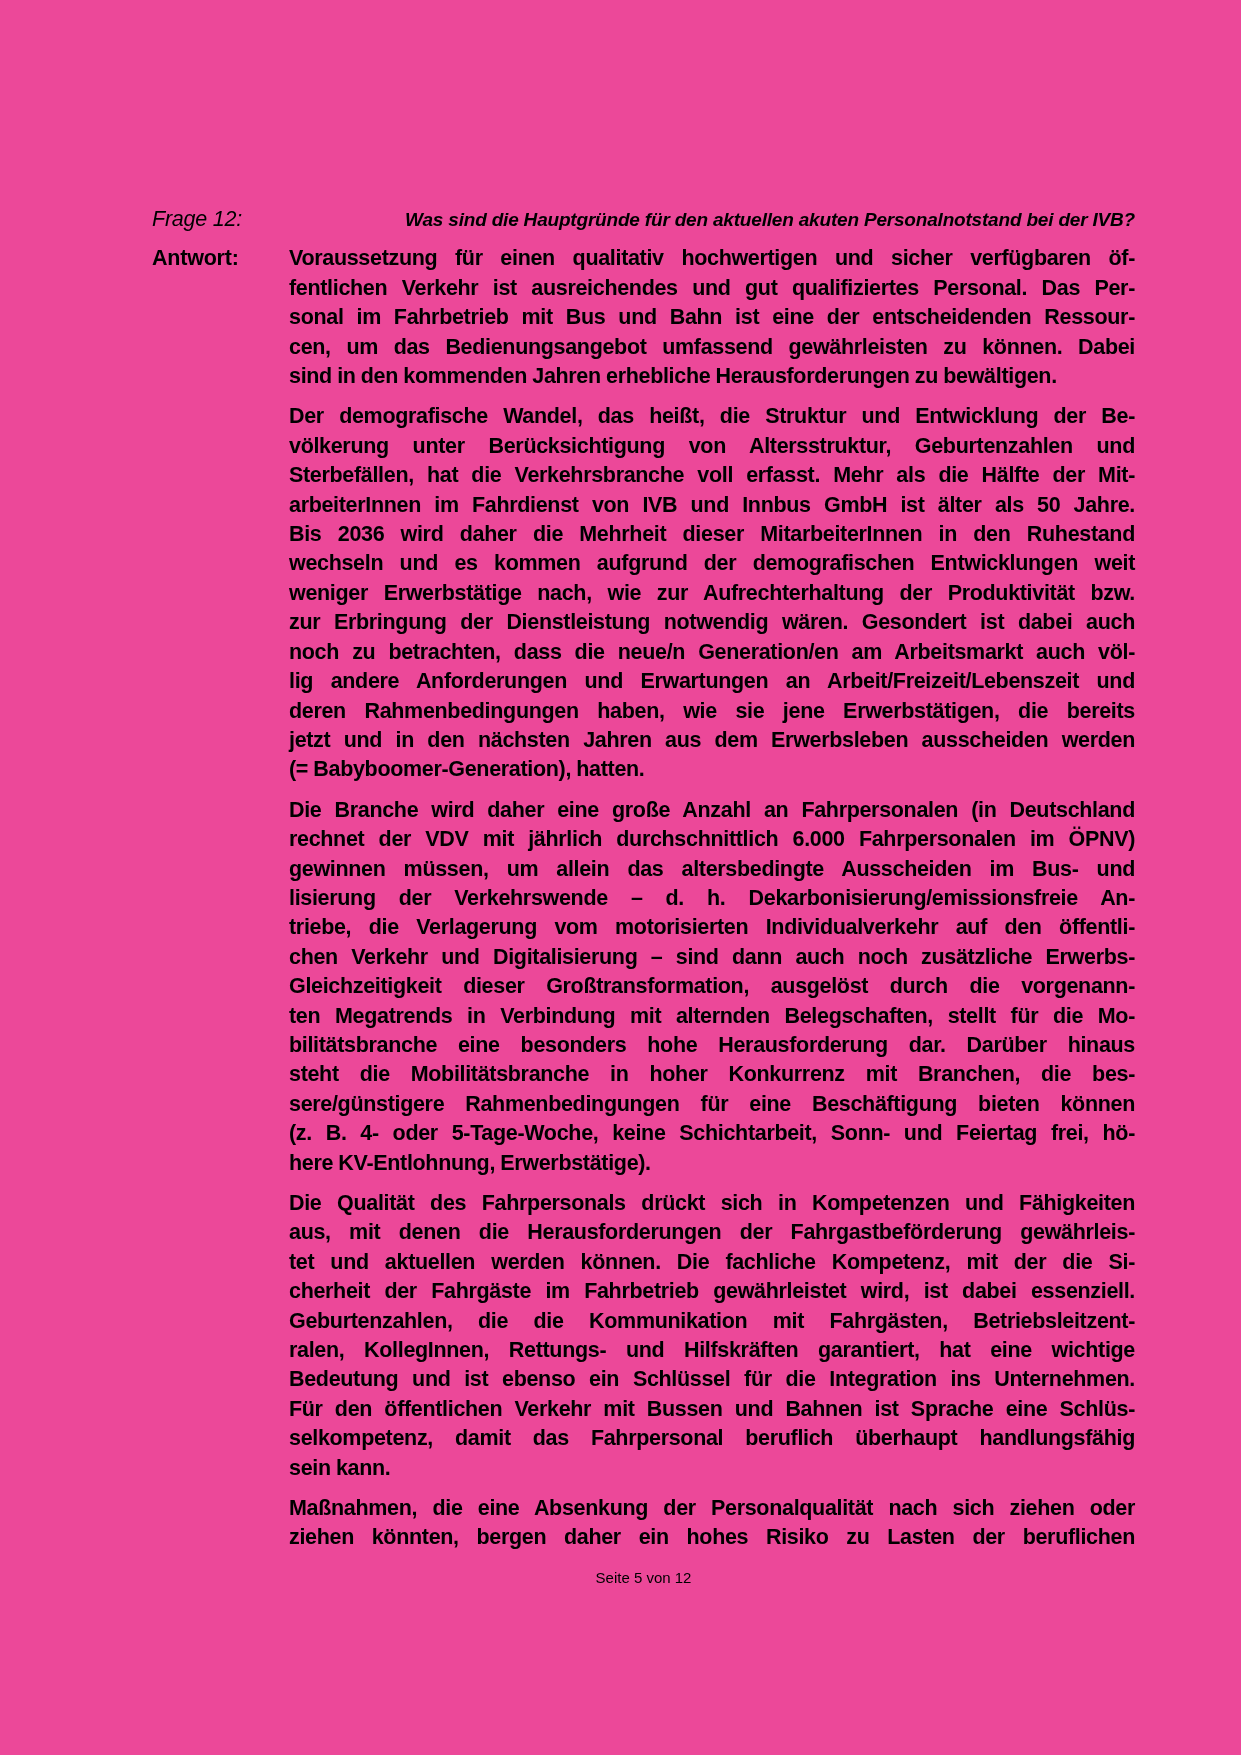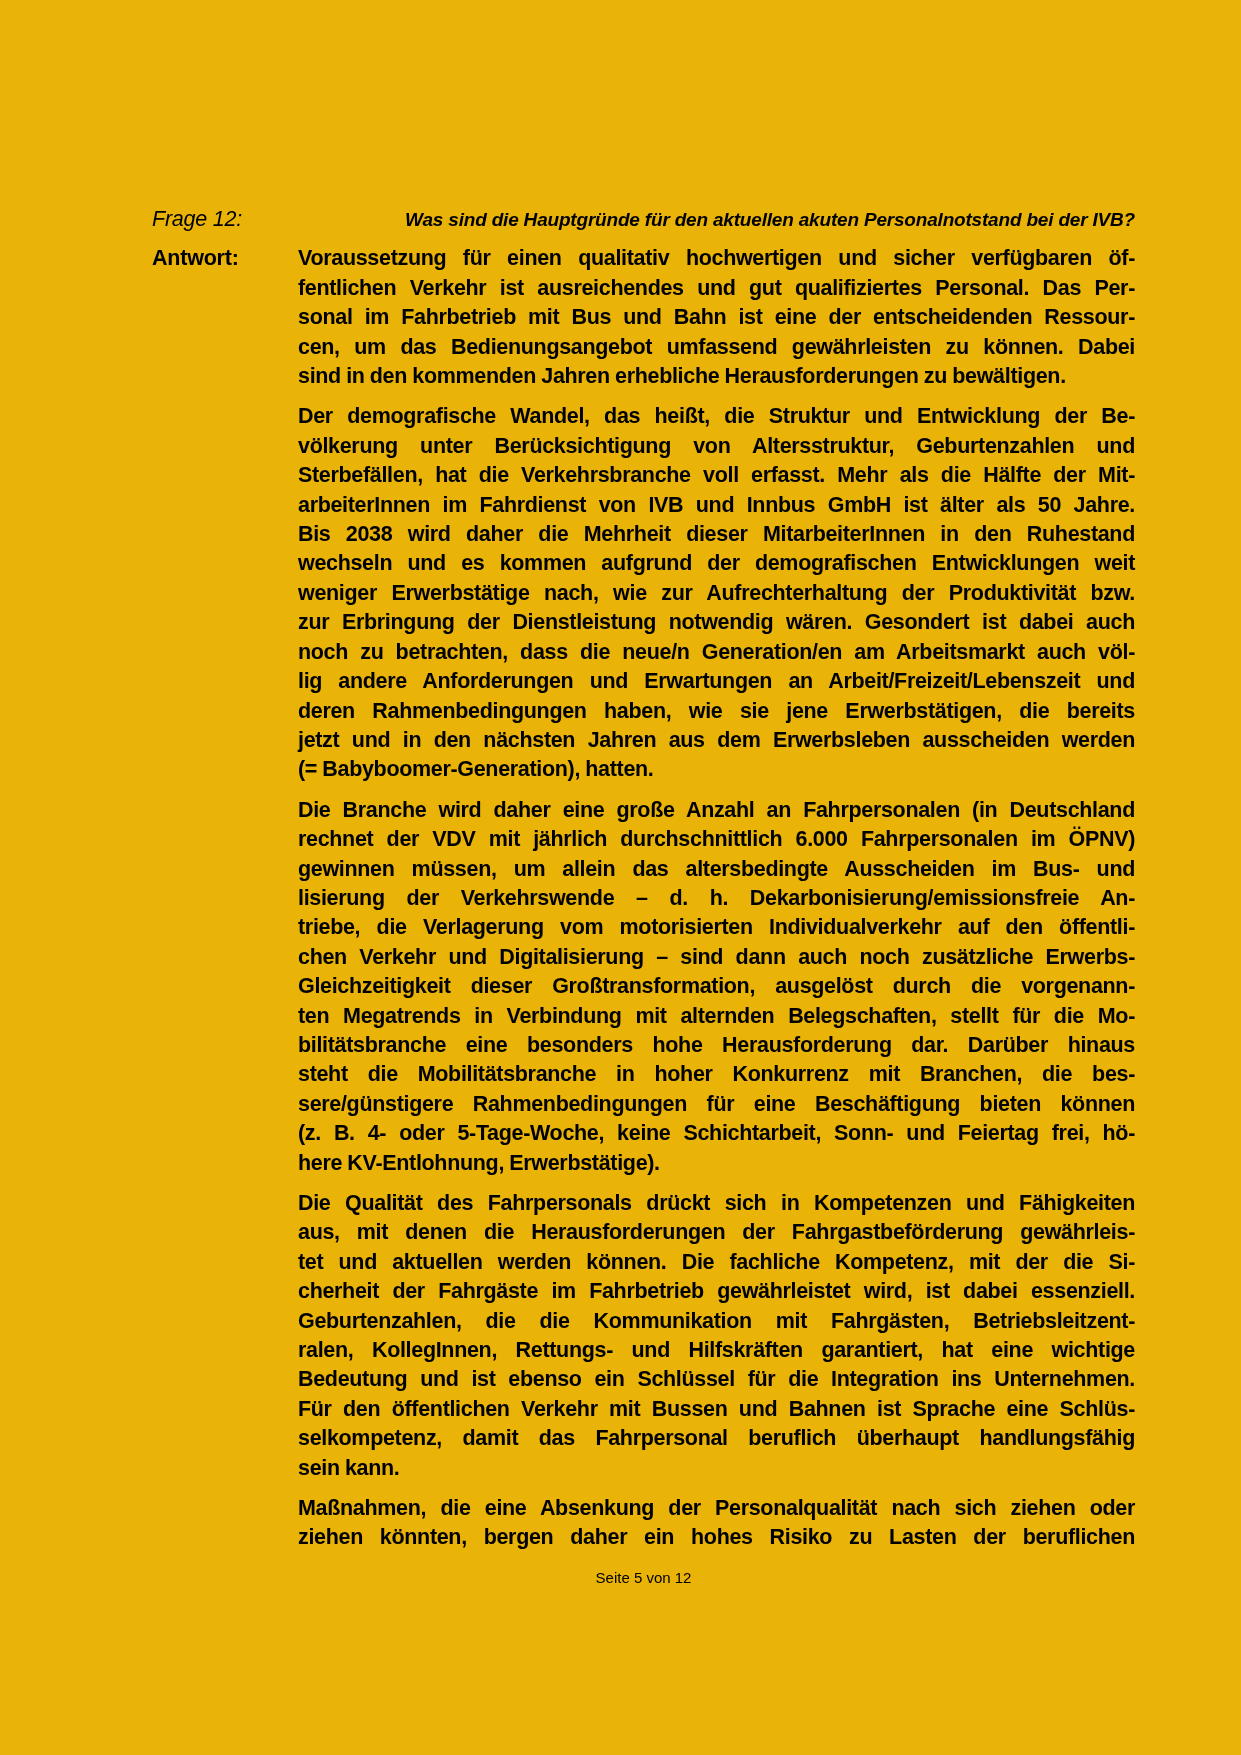--- a/index.html
+++ b/index.html
@@ -4,21 +4,21 @@
 <style>
   html, body {
     margin: 0;
     padding: 0;
     background: #ffffff;
   }
   .page {
     position: relative;
     width: 1241px;
     height: 1755px;
-    background: #eab308;
+    background: #ec4899;
     color: #000000;
     font-family: "Liberation Sans", sans-serif;
     overflow: hidden;
   }
   .content {
     position: absolute;
     left: 152px;
     top: 205px;
     width: 983px;
   }
@@ -50,21 +50,21 @@
     font-size: 19px;
     line-height: 29.4px;
     letter-spacing: -0.01em;
     white-space: nowrap;
     text-align: right;
   }
   .answer-label {
     font-weight: 700;
   }
   .paragraph {
-    margin: 0 0 11px 13px;
+    margin: 0 0 11px 4px;
   }
   .paragraph:last-child {
     margin-bottom: 0;
   }
   .pline {
     font-weight: 700;
     font-size: 21.5px;
     line-height: 29.4px;
     letter-spacing: -0.015em;
     text-align: justify;
@@ -101,21 +101,21 @@
             <div class="pline">fentlichen Verkehr ist ausreichendes und gut qualifiziertes Personal. Das Per-</div>
             <div class="pline">sonal im Fahrbetrieb mit Bus und Bahn ist eine der entscheidenden Ressour-</div>
             <div class="pline">cen, um das Bedienungsangebot umfassend gewährleisten zu können. Dabei</div>
             <div class="pline lastline">sind in den kommenden Jahren erhebliche Herausforderungen zu bewältigen.</div>
           </div>
           <div class="paragraph">
             <div class="pline">Der demografische Wandel, das heißt, die Struktur und Entwicklung der Be-</div>
             <div class="pline">völkerung unter Berücksichtigung von Altersstruktur, Geburtenzahlen und</div>
             <div class="pline">Sterbefällen, hat die Verkehrsbranche voll erfasst. Mehr als die Hälfte der Mit-</div>
             <div class="pline">arbeiterInnen im Fahrdienst von IVB und Innbus GmbH ist älter als 50 Jahre.</div>
-            <div class="pline">Bis 2038 wird daher die Mehrheit dieser MitarbeiterInnen in den Ruhestand</div>
+            <div class="pline">Bis 2036 wird daher die Mehrheit dieser MitarbeiterInnen in den Ruhestand</div>
             <div class="pline">wechseln und es kommen aufgrund der demografischen Entwicklungen weit</div>
             <div class="pline">weniger Erwerbstätige nach, wie zur Aufrechterhaltung der Produktivität bzw.</div>
             <div class="pline">zur Erbringung der Dienstleistung notwendig wären. Gesondert ist dabei auch</div>
             <div class="pline">noch zu betrachten, dass die neue/n Generation/en am Arbeitsmarkt auch völ-</div>
             <div class="pline">lig andere Anforderungen und Erwartungen an Arbeit/Freizeit/Lebenszeit und</div>
             <div class="pline">deren Rahmenbedingungen haben, wie sie jene Erwerbstätigen, die bereits</div>
             <div class="pline">jetzt und in den nächsten Jahren aus dem Erwerbsleben ausscheiden werden</div>
             <div class="pline lastline">(= Babyboomer-Generation), hatten.</div>
           </div>
           <div class="paragraph">

